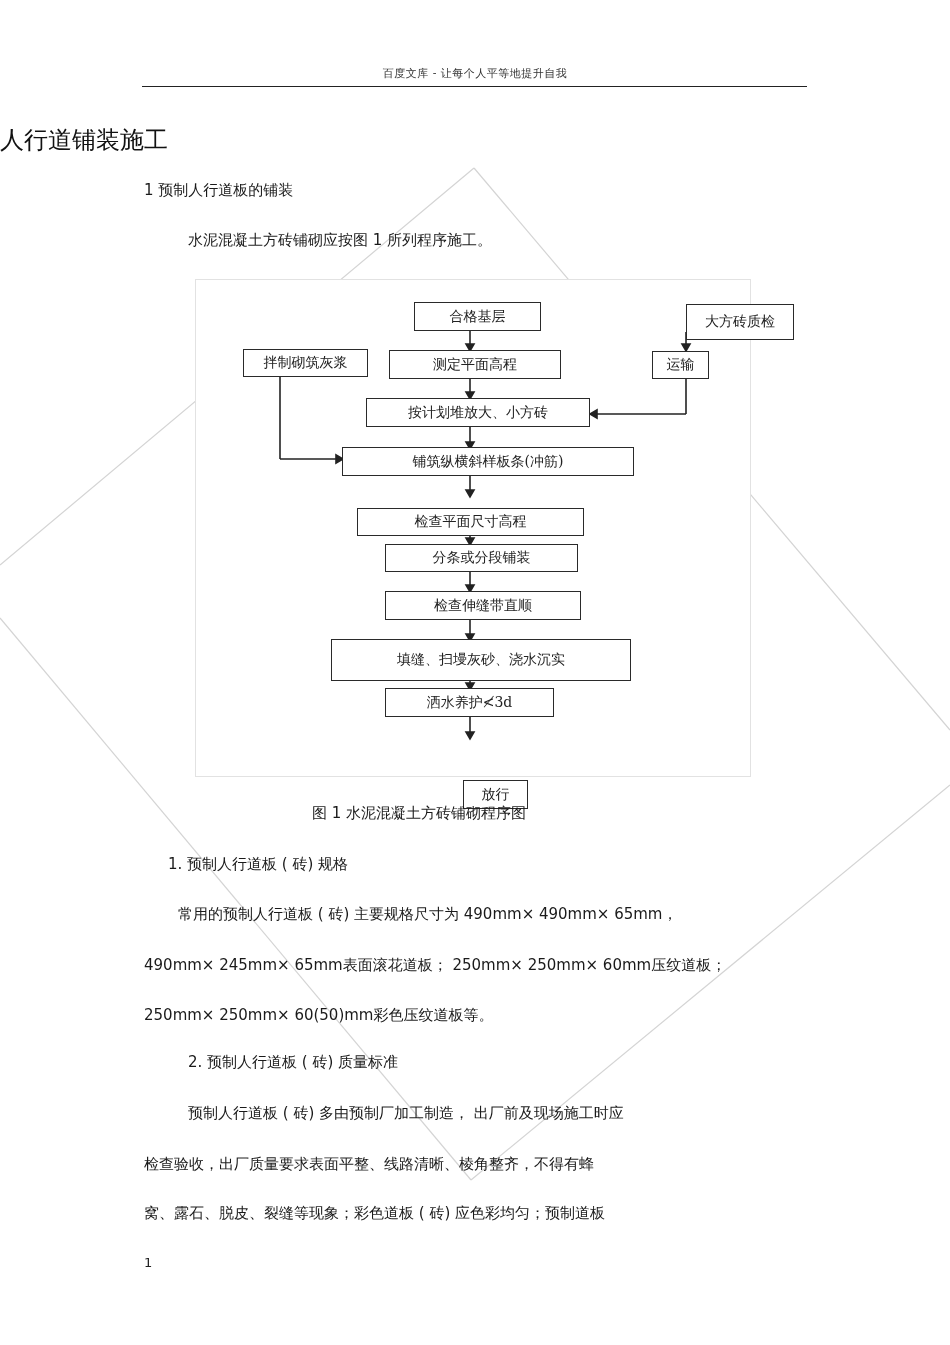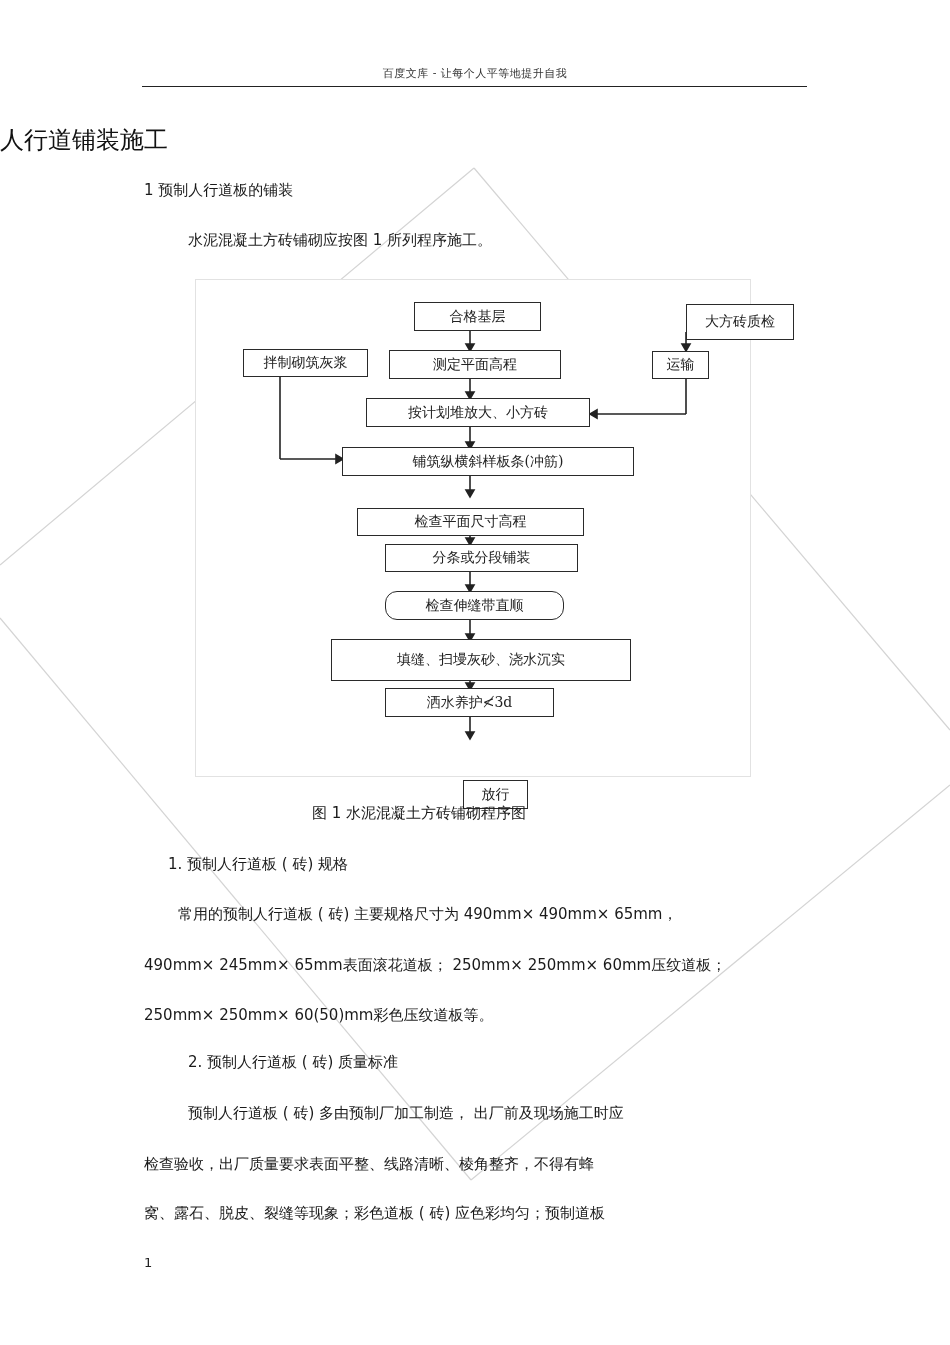--- a/index.html
+++ b/index.html
@@ -89,21 +89,21 @@
 
 <div class="fc-box" style="left:414px; top:302px; width:127px; height:29px;">合格基层</div>
 <div class="fc-box" style="left:664px; top:304px; width:108px; height:36px;margin-left:22px;">大方砖质检</div>
 <div class="fc-box" style="left:223px; top:349px; width:125px; height:28px;margin-left:20px;">拌制砌筑灰浆</div>
 <div class="fc-box" style="left:389px; top:350px; width:172px; height:29px;">测定平面高程</div>
 <div class="fc-box" style="left:652px; top:351px; width:57px; height:28px;">运输</div>
 <div class="fc-box" style="left:366px; top:398px; width:224px; height:29px;">按计划堆放大、小方砖</div>
 <div class="fc-box" style="left:342px; top:447px; width:292px; height:29px;">铺筑纵横斜样板条(冲筋)</div>
 <div class="fc-box" style="left:357px; top:508px; width:227px; height:28px;">检查平面尺寸高程</div>
 <div class="fc-box" style="left:385px; top:544px; width:193px; height:28px;">分条或分段铺装</div>
-<div class="fc-box" style="left:385px; top:591px; width:179px; height:29px;border-radius:12px;">检查伸缝带直顺</div>
+<div class="fc-box" style="left:385px; top:591px; width:196px; height:29px;">检查伸缝带直顺</div>
 <div class="fc-box" style="left:331px; top:639px; width:300px; height:42px;">填缝、扫墁灰砂、浇水沉实</div>
 <div class="fc-box" style="left:385px; top:688px; width:169px; height:29px;">洒水养护≮3d</div>
 <div class="fc-box" style="left:434px; top:780px; width:65px; height:29px;margin-left:29px;">放行</div>
 
 <div class="line" style="left:312px; top:804px;">图 1    水泥混凝土方砖铺砌程序图</div>
 
 <div class="line" style="left:168px; top:855px;">1.    预制人行道板 ( 砖) 规格</div>
 <div class="line" style="left:178px; top:905px;">常用的预制人行道板  ( 砖) 主要规格尺寸为   490mm× 490mm× 65mm，</div>
 <div class="line" style="left:144px; top:956px;">490mm× 245mm× 65mm表面滚花道板；  250mm× 250mm× 60mm压纹道板；</div>
 <div class="line" style="left:144px; top:1006px;">250mm× 250mm× 60(50)mm彩色压纹道板等。</div>

